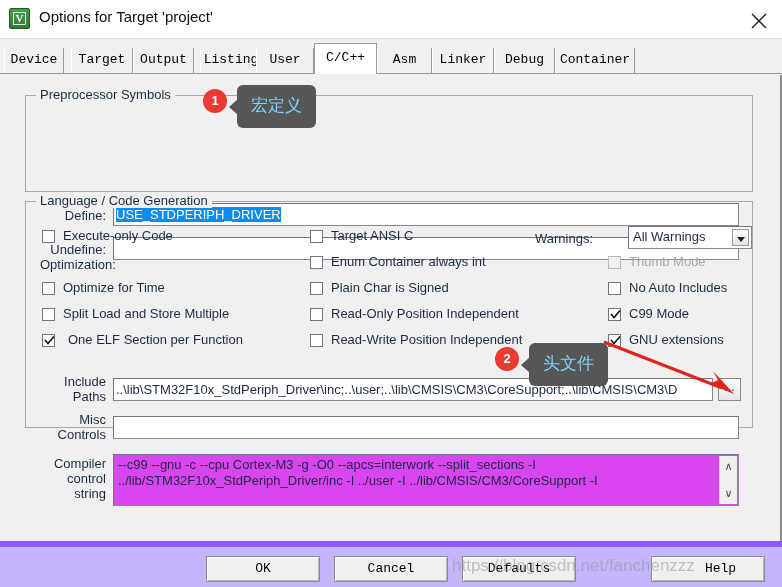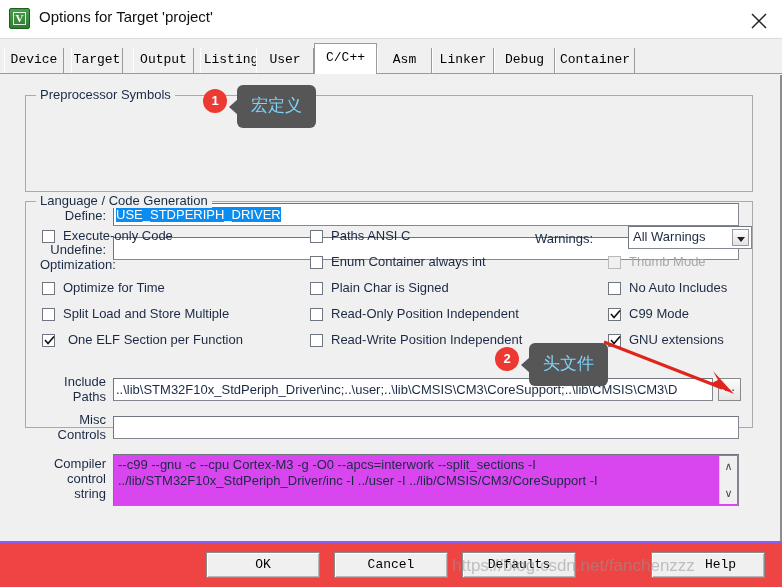--- a/index.html
+++ b/index.html
@@ -279,22 +279,22 @@
     line-height: 17px;
   }
   .vscroll .arr.up { top: 2px; }
   .vscroll .arr.down { bottom: 2px; }
 
   
   .bottombar {
     position: absolute;
     left: 0; top: 541px;
     width: 782px; height: 46px;
-    background: #ef4444;
-    border-top: 2px solid #8b5cf6;
+    background: #c4b5fd;
+    border-top: 6px solid #8b5cf6;
     box-sizing: border-box;
   }
   .dlgbtn {
     position: absolute;
     top: 9px;
     height: 26px;
     background: #f0f0f0;
     border: 1px solid #8c8c8c;
     box-shadow: inset 1px 1px 0 #ffffff, inset -1px -1px 0 #b6b6b6;
     box-sizing: border-box;
@@ -368,21 +368,21 @@
       <svg width="16" height="16" viewBox="0 0 16 16">
         <line x1="1" y1="1" x2="15" y2="15" stroke="#202020" stroke-width="1.4"></line>
         <line x1="15" y1="1" x2="1" y2="15" stroke="#202020" stroke-width="1.4"></line>
       </svg>
     </div>
   </div>
 
   <div class="tabstrip">
     <div class="tabstrip-line"></div>
     <div class="tab" style="left:4px;  width:60px;">Device</div>
-    <div class="tab" style="left:71px;  width:52px;">Target</div>
+    <div class="tab" style="left:71px;  width:62px;">Target</div>
     <div class="tab" style="left:133px; width:61px;">Output</div>
     <div class="tab" style="left:200px; width:62px;">Listing</div>
     <div class="tab" style="left:256px; width:58px;">User</div>
     <div class="tab active" style="left:314px; width:63px;">C/C++</div>
     <div class="tab" style="left:377px; width:55px;">Asm</div>
     <div class="tab" style="left:432px; width:62px;">Linker</div>
     <div class="tab" style="left:494px; width:61px;">Debug</div>
     <div class="tab" style="left:555px; width:80px;">Container</div>
     <div class="tabstrip-fill"></div>
   </div>
@@ -417,21 +417,21 @@
     <div class="cblabel" style="left:63px; top:231px;">Split Load and Store Multiple</div>
 
     <div class="cb" style="left:42px; top:259px;">
       <svg class="tick" viewBox="0 0 11 11">
           <path d="M1 5 L4 8.5 L10 1.5" stroke="#101010" stroke-width="1.6" fill="none"></path>
         </svg>
     </div>
     <div class="cblabel" style="left:68px; top:257px;">One ELF Section per Function</div>
 
     <div class="cb" style="left:310px; top:155px;"></div>
-    <div class="cblabel" style="left:331px; top:153px;">Paths ANSI C</div>
+    <div class="cblabel" style="left:331px; top:153px;">Target ANSI C</div>
 
     <div class="cb" style="left:310px; top:181px;"></div>
     <div class="cblabel" style="left:331px; top:179px;">Enum Container always int</div>
 
     <div class="cb" style="left:310px; top:207px;"></div>
     <div class="cblabel" style="left:331px; top:205px;">Plain Char is Signed</div>
 
     <div class="cb" style="left:310px; top:233px;"></div>
     <div class="cblabel" style="left:331px; top:231px;">Read-Only Position Independent</div>
 

